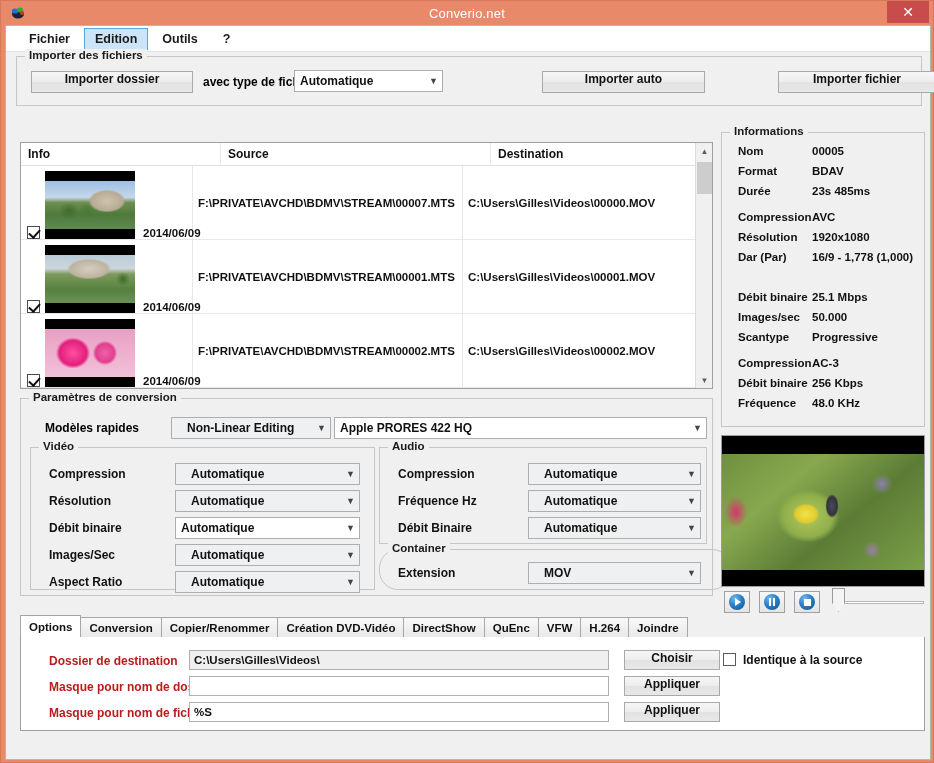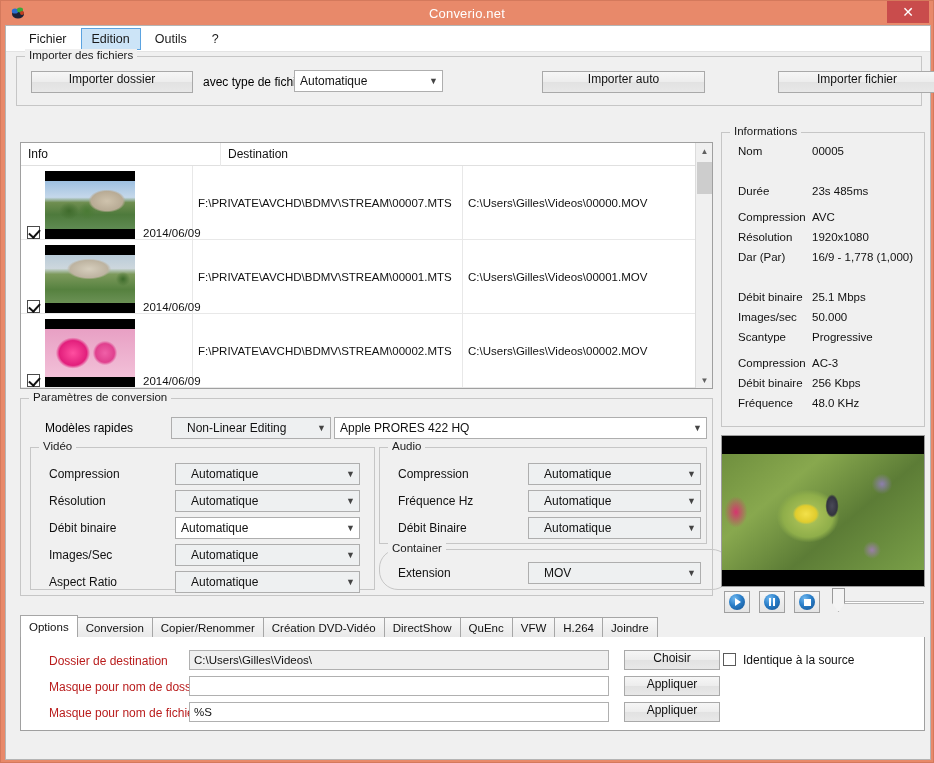--- a/index.html
+++ b/index.html
@@ -45,20 +45,21 @@
     cursor: pointer;
   }
 
   
   .client {
     position: absolute;
     left: 4px; top: 24px;
     width: 926px; height: 735px;
     background: #f0f0f0;
     border: 1px solid #b5b5b5;
+    font-weight: bold;
   }
 
   
   .menubar {
     height: 26px;
     background: #ffffff;
     border-bottom: 1px solid #e3e3e3;
     display: flex; align-items: center;
     padding-left: 12px;
   }
@@ -410,20 +411,21 @@
         <div class="carrow">▼</div>
       </div>
 
       <div class="btn" id="btn-import-auto">Importer auto</div>
       <div class="btn" id="btn-import-fichier">Importer fichier</div>
     </div>
 
     <div id="filelist">
       <div class="lv-header">
         <div class="hc hc-info">Info</div>
+        <div class="hc hc-source">Source</div>
         <div class="hc hc-dest">Destination</div>
       </div>
 
       <div class="lv-body">
 
         <div class="lv-row">
           <div class="cell-info">
             <div class="cb checked"></div>
             <div class="thumb">
                 <div class="pic pic-castle1"></div>
@@ -549,20 +551,24 @@
       </div>
     </div>
 
     <div class="group" id="info-group">
       <div class="g-legend">Informations</div>
 
       <div class="info-row" style="top:12px;">
         <span class="info-key">Nom</span>
         <span class="info-val">00005</span>
       </div>
+      <div class="info-row" style="top:32px;">
+        <span class="info-key">Format</span>
+        <span class="info-val">BDAV</span>
+      </div>
       <div class="info-row" style="top:52px;">
         <span class="info-key">Durée</span>
         <span class="info-val">23s 485ms</span>
       </div>
 
       <div class="info-row" style="top:78px;">
         <span class="info-key">Compression</span>
         <span class="info-val">AVC</span>
       </div>
       <div class="info-row" style="top:98px;">

